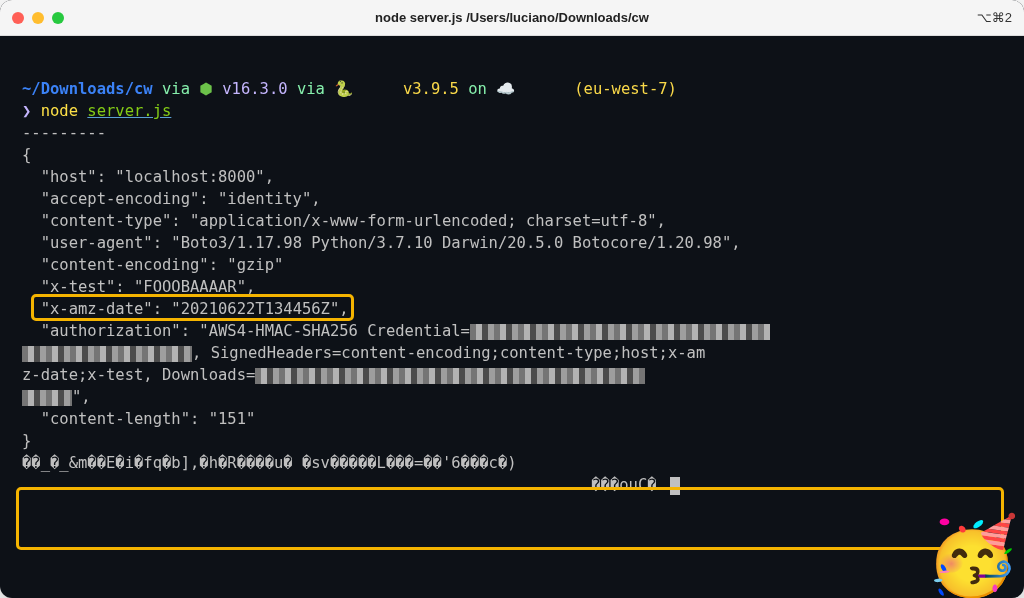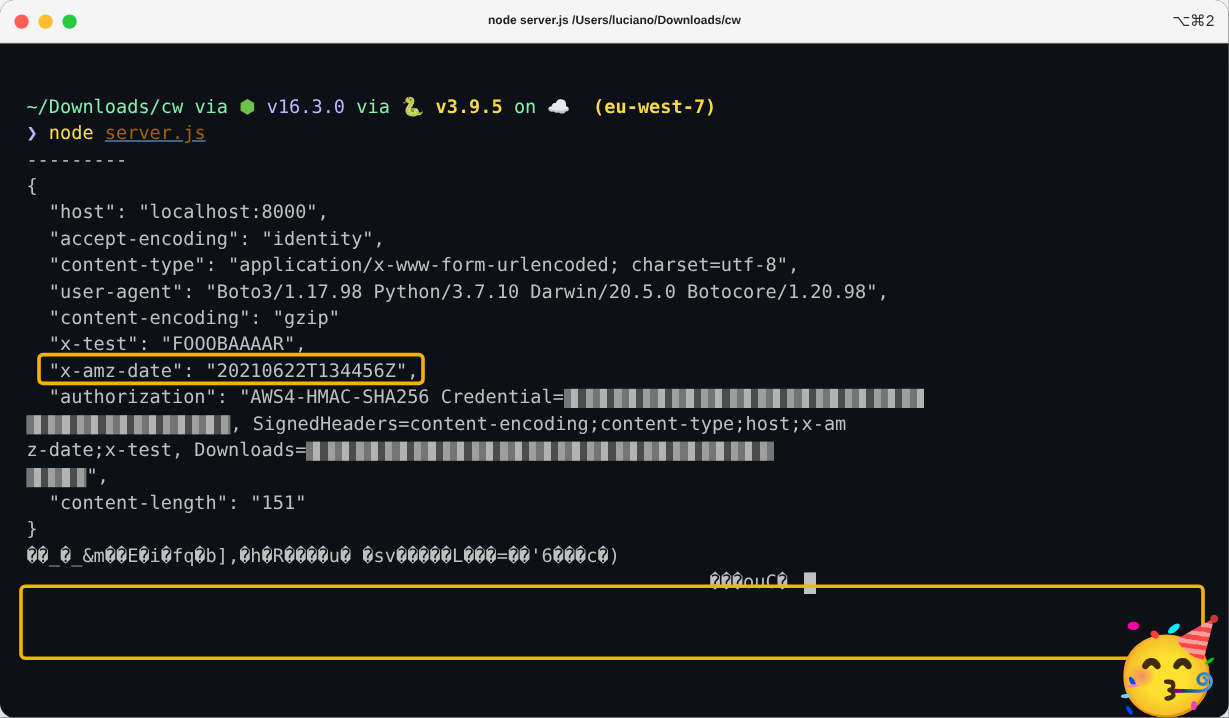--- a/index.html
+++ b/index.html
@@ -42,46 +42,46 @@
       border-radius: 50%;
     }
     .red { background: #ff5f56; }
     .yellow { background: #ffbd2e; }
     .green { background: #27c93f; }
     .title {
       position: absolute;
       left: 50%;
       transform: translateX(-50%);
       font-family: -apple-system, BlinkMacSystemFont, sans-serif;
-      font-size: 10px;
+      font-size: 13px;
       font-weight: 600;
       color: #222;
     }
     .shortcut {
       margin-left: auto;
       font-family: -apple-system, BlinkMacSystemFont, sans-serif;
       font-size: 13px;
       color: #333;
       font-weight: 500;
     }
     .terminal-body {
       padding: 20px 22px;
       color: #c0c0c0;
       font-size: 15.5px;
       line-height: 22px;
       white-space: pre;
       position: relative;
     }
     .prompt-line { color: #c0c0c0; }
-    .cyan { color: #86efac; font-weight: normal; }
+    .cyan { color: #3b82f6; font-weight: bold; }
     .green-t { color: #c4b5fd; }
-    .yellow-t { color: #f9d849; font-weight: bold; }
+    .yellow-t { color: #f9d849; font-weight: normal; margin-left: 40px; }
     .white { color: #86efac; }
     .cmd { color: #fde047; }
-    .underline { text-decoration: underline; text-decoration-color: #5a9fd4; color: #a16207; }
+    .underline { text-decoration: underline; text-decoration-color: #5a9fd4; color: #84cc16; }
     .node-icon { color: #6cc24a; }
     .output { color: #c0c0c0; }
     .highlight-box {
       border: 3px solid #f5b400;
       border-radius: 5px;
       position: absolute;
       pointer-events: none;
     }
     .hb1 { left: 31px; top: 258px; width: 323px; height: 27px; }
     .hb2 { left: 16px; top: 451px; width: 988px; height: 63px; }

